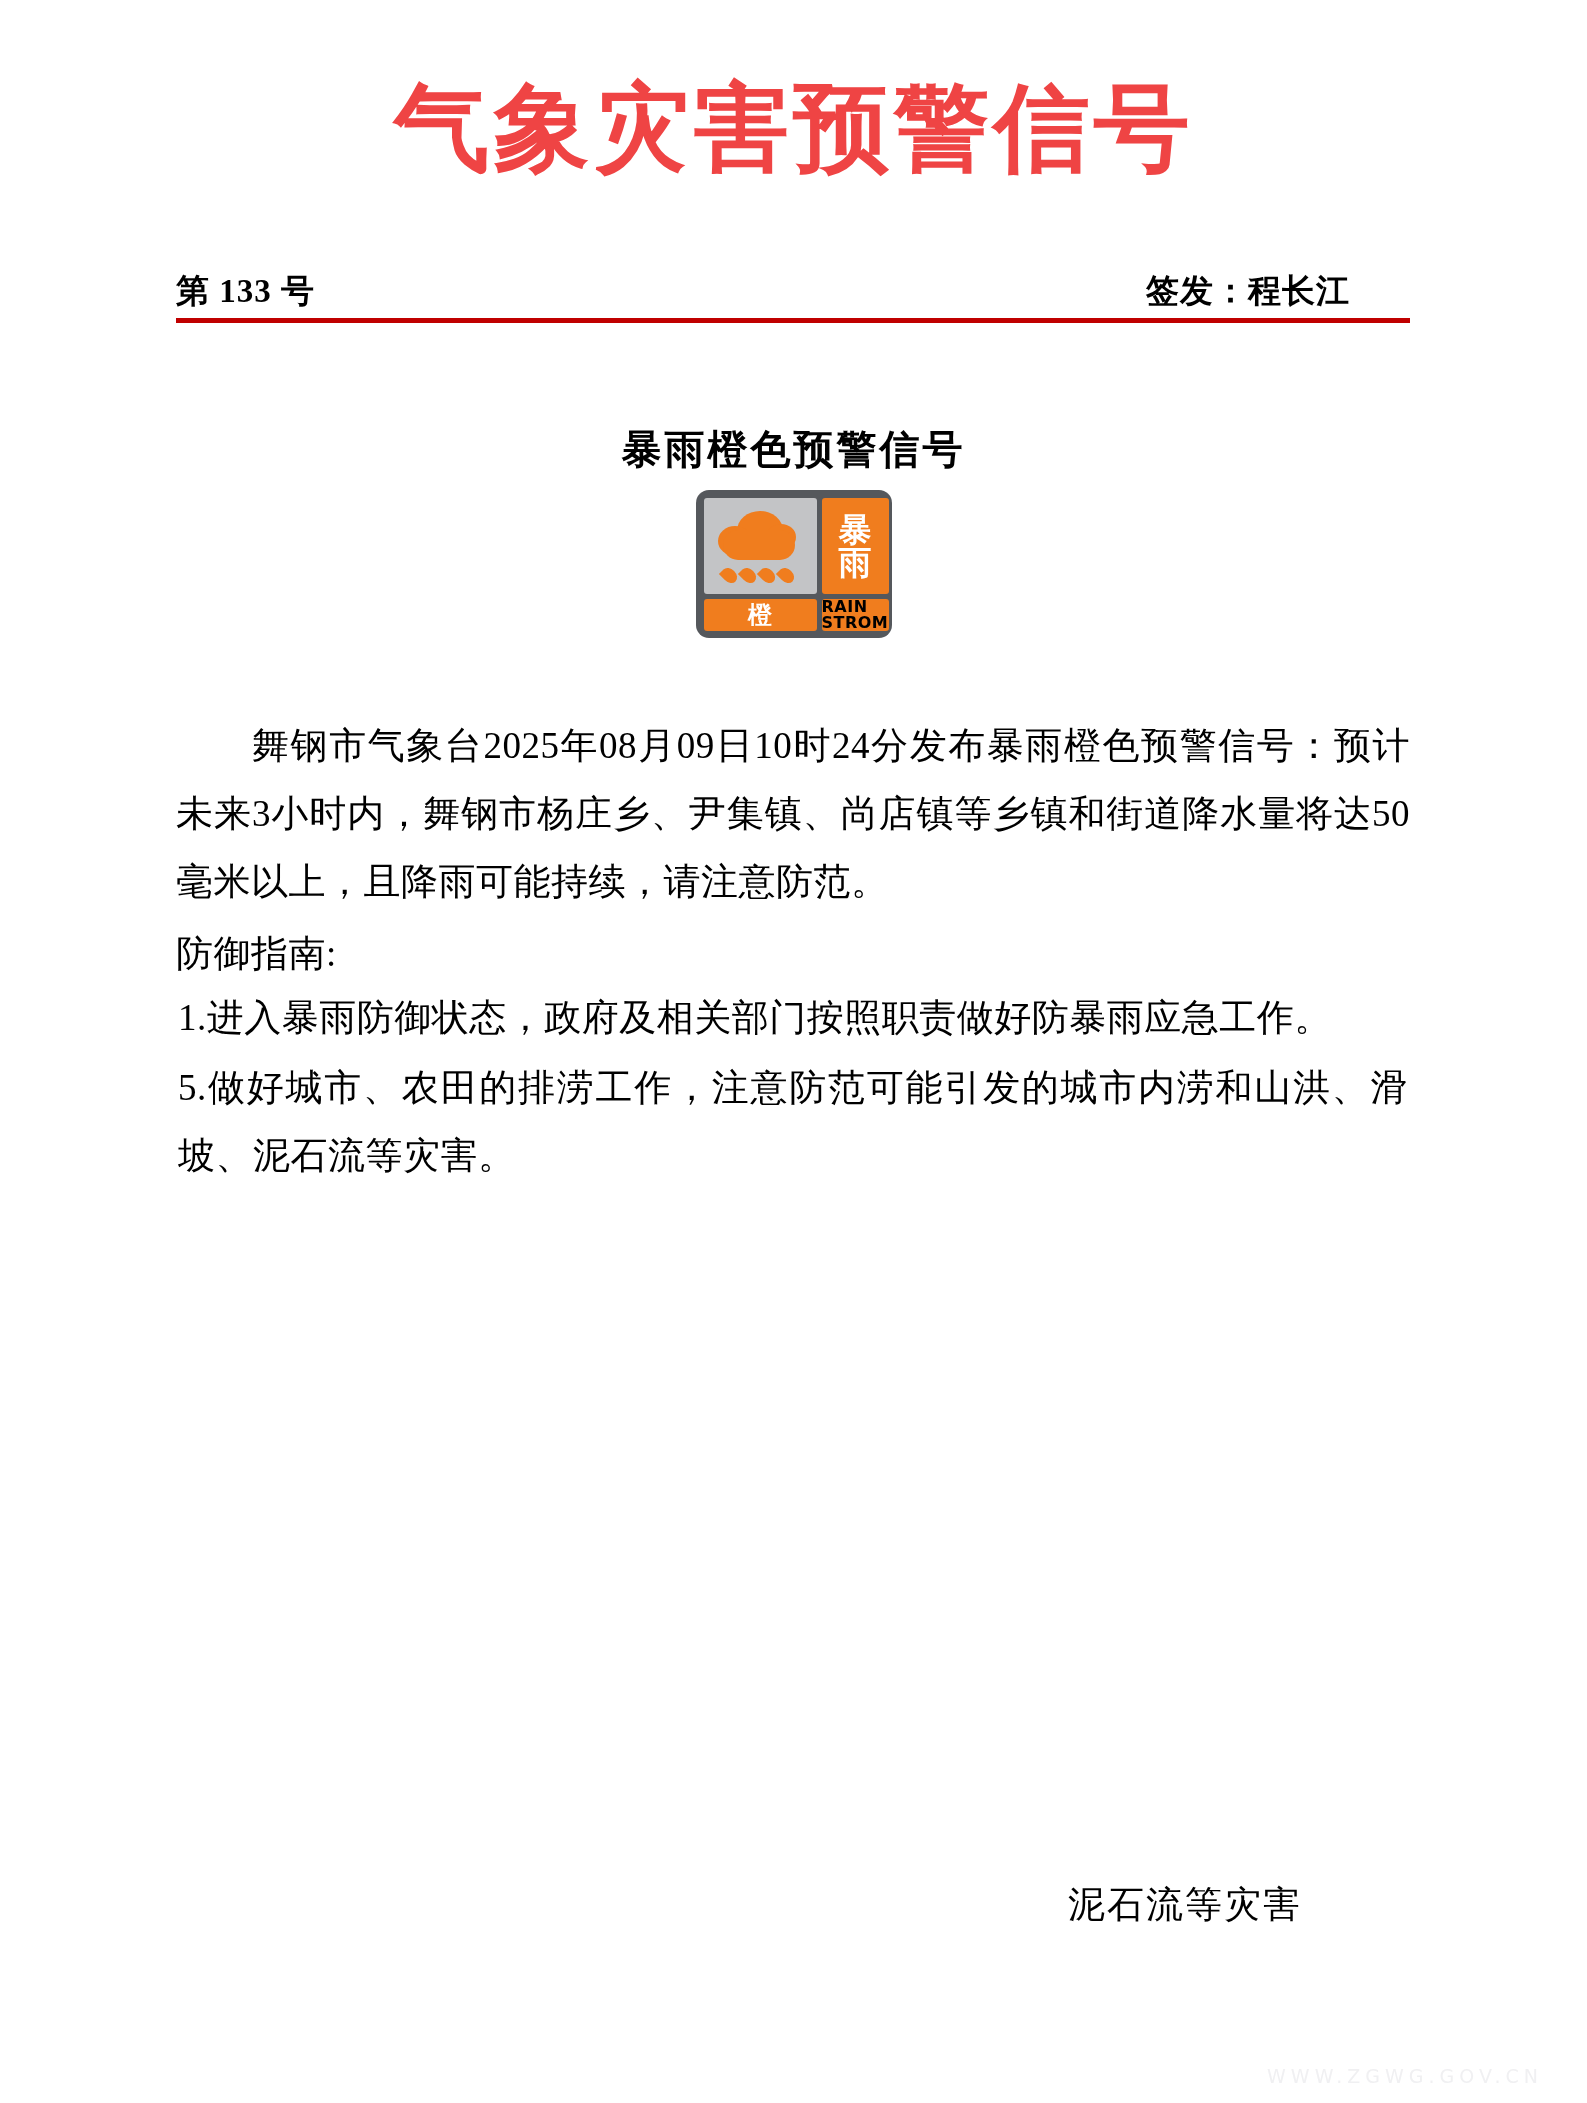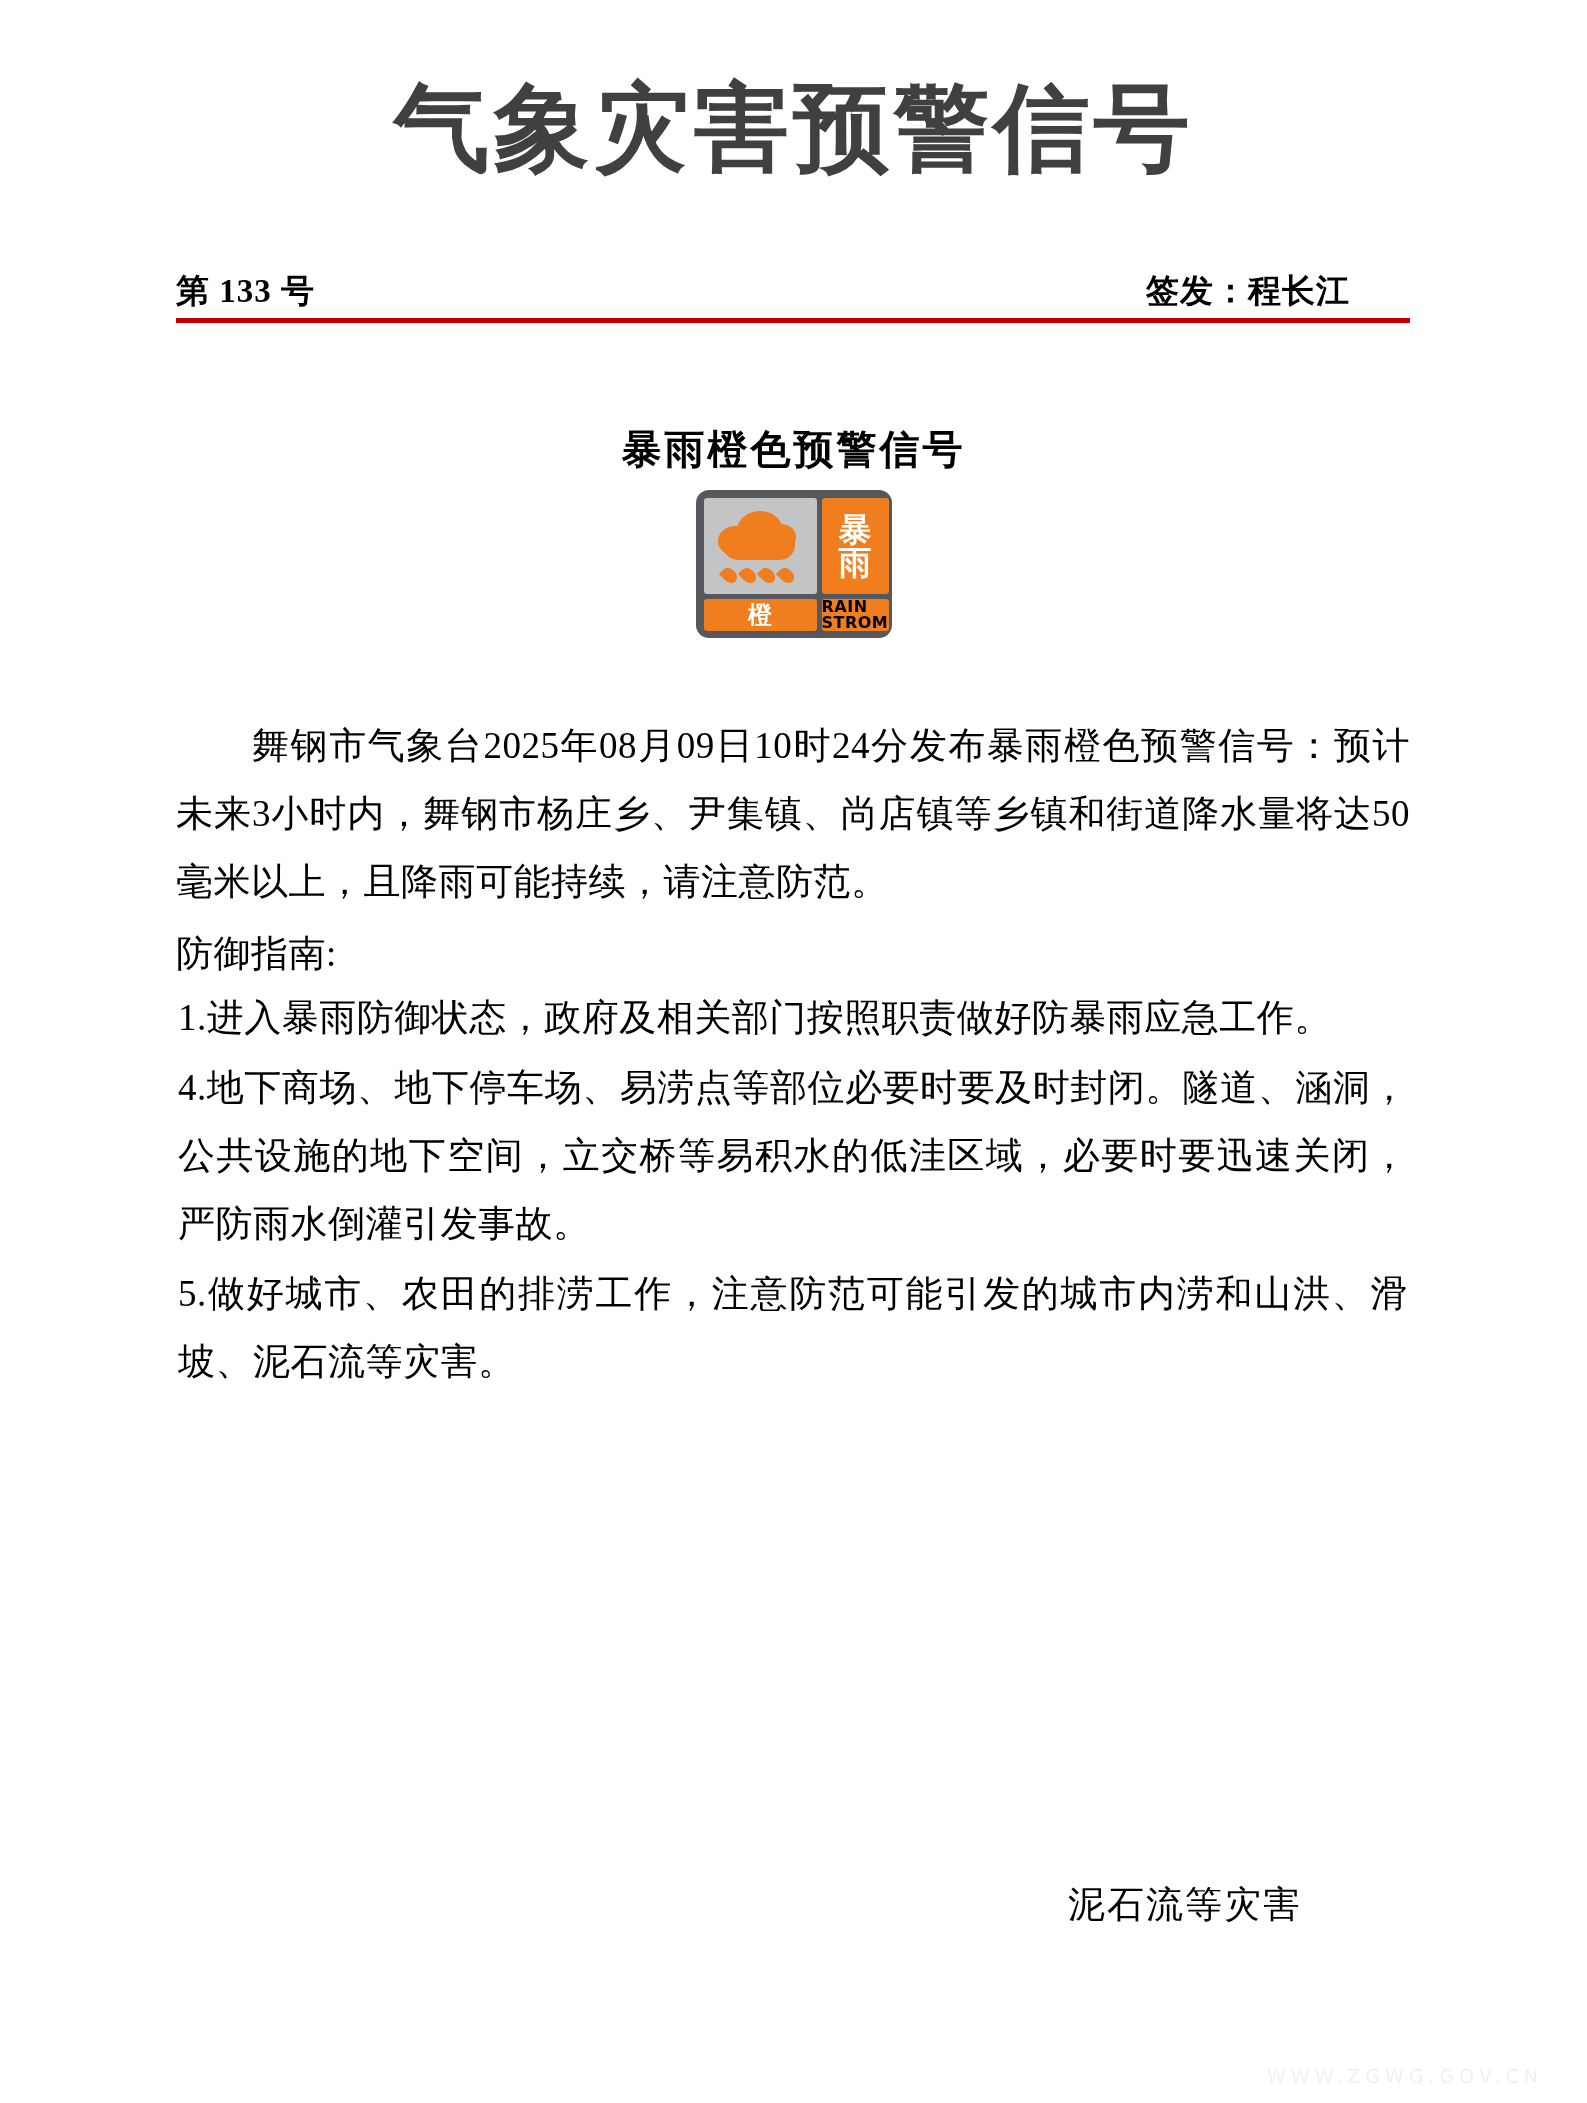--- a/index.html
+++ b/index.html
@@ -27,21 +27,21 @@
     left: 0;
     width: 100%;
     text-align: center;
   }
   .masthead-title {
     font-family: "DejaVu Sans", "Liberation Sans", sans-serif;
     font-weight: bold;
     font-size: 96px;
     line-height: 1.05;
     letter-spacing: 4px;
-    color: #404040;
+    color: #ef4444;
     margin: 0;
     white-space: nowrap;
   }
 
   
   .issue-row {
     position: absolute;
     top: 272px;
     left: 176px;
     width: 1234px;
@@ -258,21 +258,20 @@
 
     </div>
   </div>
 
   <div class="body-block" id="lead">舞钢市气象台2025年08月09日10时24分发布暴雨橙色预警信号：预计未来3小时内，舞钢市杨庄乡、尹集镇、尚店镇等乡镇和街道降水量将达50毫米以上，且降雨可能持续，请注意防范。</div>
 
   <div class="body-block" id="guide-title">防御指南:</div>
 
   <div class="body-block" id="guide-list">
     <p class="guide-item">1.进入暴雨防御状态，政府及相关部门按照职责做好防暴雨应急工作。</p>
-    <p class="guide-item">4.地下商场、地下停车场、易涝点等部位必要时要及时封闭。隧道、涵洞，公共设施的地下空间，立交桥等易积水的低洼区域，必要时要迅速关闭，严防雨水倒灌引发事故。</p>
     <p class="guide-item">5.做好城市、农田的排涝工作，注意防范可能引发的城市内涝和山洪、滑坡、泥石流等灾害。</p>
   </div>
 
   <div class="signature">泥石流等灾害</div>
 
   <div class="watermark">WWW.ZGWG.GOV.CN</div>
 
 </div>
 
 </body></html>

